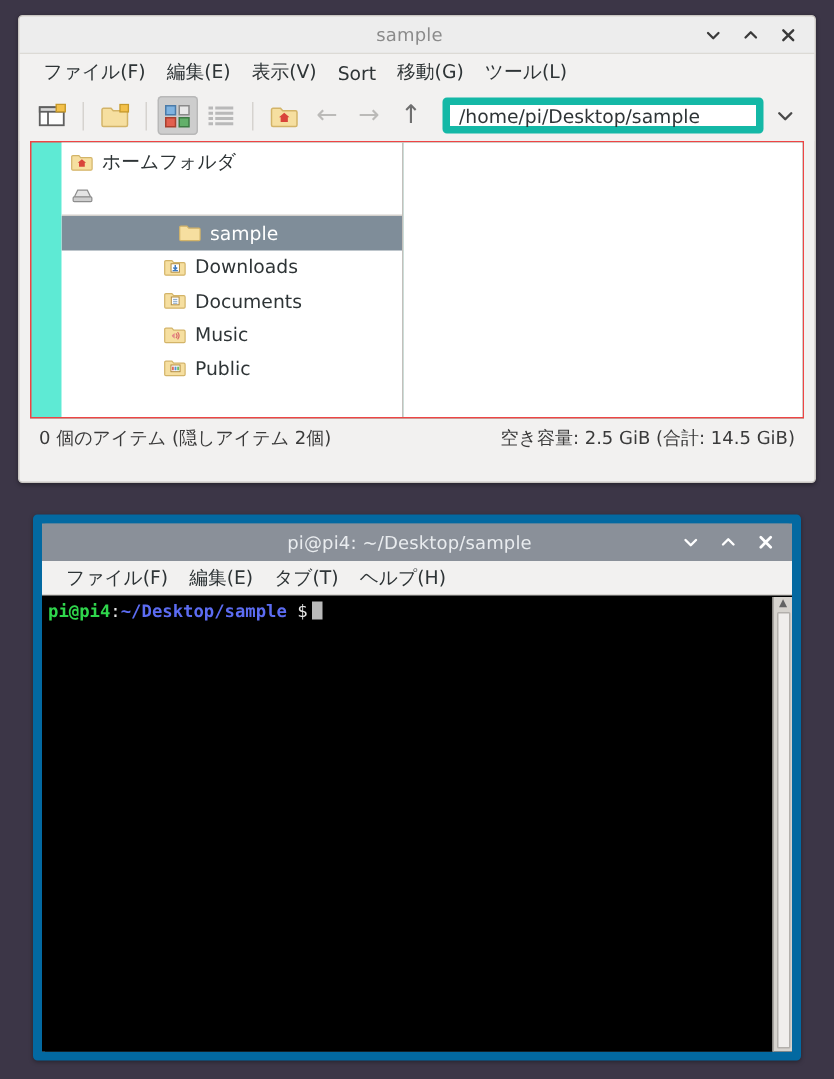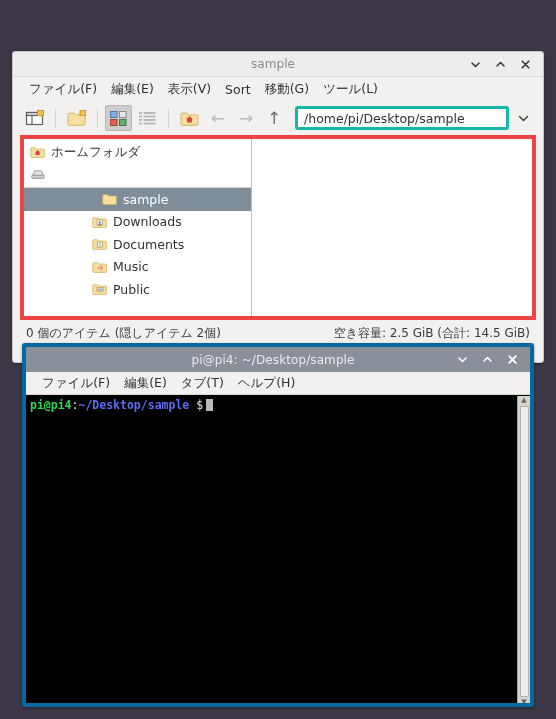--- a/index.html
+++ b/index.html
@@ -28,21 +28,20 @@
     font-size: 12px; line-height: 1; cursor: pointer;
   }
   .wctrl svg { display: block; }
 
   
   #filemanager {
     left: 12px; top: 10px; width: 532px; height: 312px;
     background: #f2f1f0;
     border: 1px solid #c9c6c2;
     box-shadow: 0 1px 3px rgba(0,0,0,.35);
-    margin-top: 41px;
   }
   #filemanager .titlebar { background: #ededed; border-bottom: 1px solid #dcdad5; }
   #filemanager .titlebar-text { color: #8b8b8b; }
   #filemanager .wctrl { color: #3a3a3a; }
 
   .menubar {
     height: 24px; display: flex; align-items: center;
     padding-left: 9px; background: #f2f1f0;
     font-size: 12.5px; color: #2e3436;
   }
@@ -62,34 +61,35 @@
   .arrow-btn {
     width: 26px; height: 26px; display: flex;
     align-items: center; justify-content: center;
     font-size: 17px; cursor: pointer; line-height: 1;
   }
   .arrow-dim { color: #bbbab8; }
   .arrow-on  { color: #6f6f6f; }
 
   .pathbox {
     flex: 1; height: 24px; margin-left: 6px;
-    background: #ffffff; border: 3px solid #14b8a6;
+    background: #ffffff; border: 5px solid #14b8a6;
     border-radius: 3px; display: flex; align-items: center;
     padding: 0 6px; font-size: 12.5px; color: #2e3436;
   }
   .path-drop {
     width: 24px; height: 26px; display: flex;
     align-items: center; justify-content: center;
     cursor: pointer; color: #5a5a5a;
   }
 
   .panes {
     display: flex; height: 185px;
     margin: 0 7px; background: #5eead4;
-    border: 4px solid #ef4444;
+    border: 1px solid #ef4444;
+    padding-left: 20px;
   }
   .sidebar {
     width: 228px; background: #fff;
     border-right: 1px solid #c3c0bc;
     overflow: hidden; position: relative;
   }
   .bookmarks { padding-top: 2px; }
   .bm-row {
     height: 22px; display: flex; align-items: center;
     padding-left: 6px; gap: 5px;
@@ -112,21 +112,21 @@
   .statusbar {
     height: 27px; display: flex; align-items: center;
     justify-content: space-between;
     padding: 0 13px; font-size: 12px; color: #3a3a3a;
   }
 
   
   #terminal {
     left: 22px; top: 343px; width: 512px; height: 364px;
     background: #8f9499;
-    border: 4px solid #0369a1;
+    border: 6px solid #0369a1;
     box-shadow: 0 1px 3px rgba(0,0,0,.35);
   }
   #terminal .titlebar { background: #8a9099; }
   #terminal .titlebar-text { color: #e9ecef; }
   #terminal .wctrl { color: #ffffff; }
   .term-menubar {
     height: 23px; display: flex; align-items: center;
     padding-left: 9px; background: #f2f1f0;
     font-size: 12.5px; color: #2e3436;
     border-bottom: 1px solid #d9d6d2;

